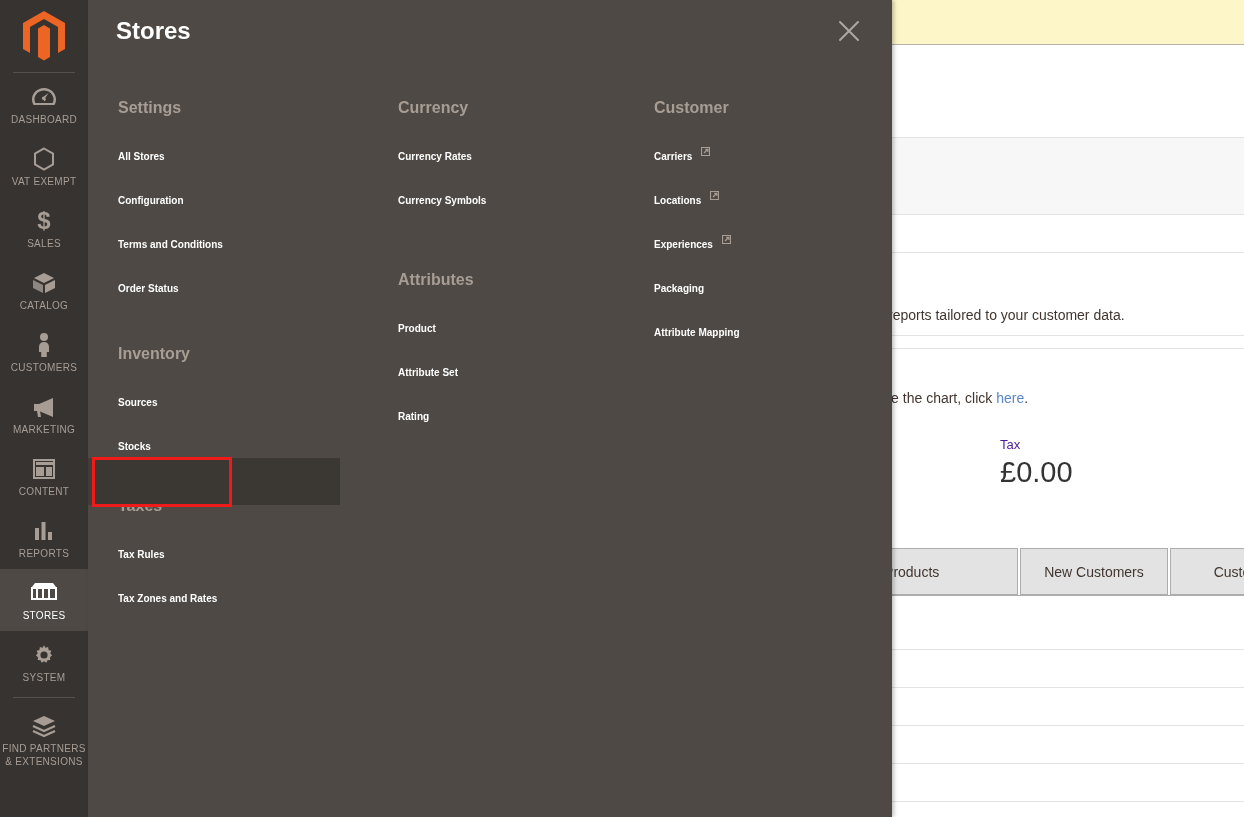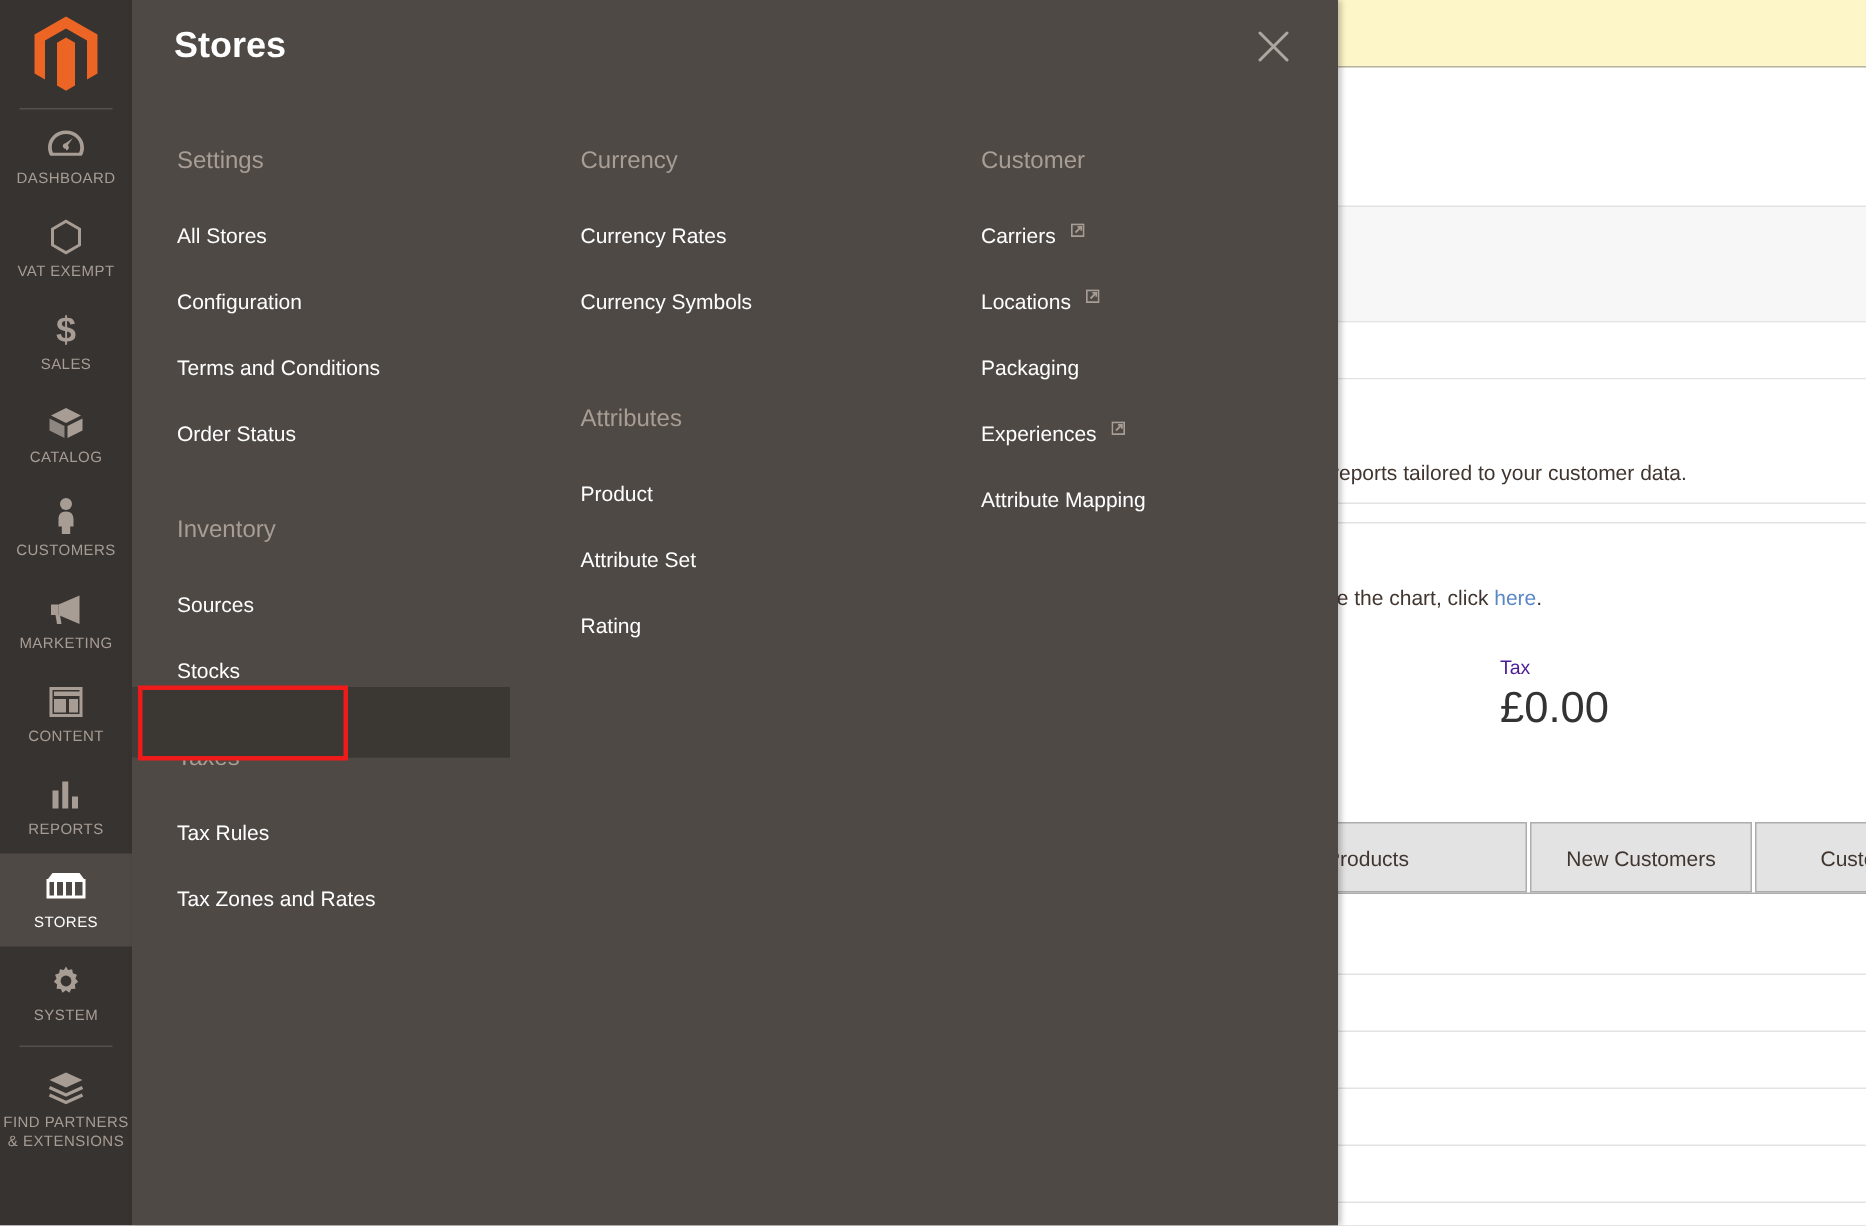--- a/index.html
+++ b/index.html
@@ -242,37 +242,37 @@
     height: 34px;
     cursor: pointer;
     opacity: .75;
   }
 
   .menu-col {
     position: absolute;
     top: 95px;
   }
   .col-1 { left: 28px;  width: 250px; }
-  .col-2 { left: 297px; width: 250px; }
+  .col-2 { left: 308px; width: 250px; }
   .col-3 { left: 564px; width: 230px; }
 
-  .group { margin-bottom: 10px; }
+  .group { margin-bottom: 10px; font-weight: bold; }
 
   .group-title {
     font-size: 16px;
     color: #a79d95;
     line-height: 26px;
     padding: 0 0 0 2px;
     margin-bottom: 14px;
   }
 
   .menu-link {
     display: block;
     position: relative;
-    font-size: 14px;
+    font-size: 10px;
     color: #ffffff;
     line-height: 20px;
     padding: 12px 0 12px 2px;
     text-decoration: none;
     cursor: pointer;
     white-space: nowrap;
   }
   .menu-link .ext-icon {
     display: inline-block;
     margin-left: 6px;
@@ -550,33 +550,33 @@
           <span>Locations</span>
           <span class="ext-icon">
             <svg width="9" height="9" viewBox="0 0 9 9">
                 <path d="M0.5 0.5h8v8h-8z" fill="none" stroke="#a79d95" stroke-width="1.2"></path>
                 <path d="M3 6 6.5 2.5" stroke="#a79d95" stroke-width="1.2"></path>
                 <path d="M4.3 2.3h2.6v2.6" fill="none" stroke="#a79d95" stroke-width="1.2"></path>
               </svg>
           </span>
         </a>
 
-        <a class="menu-link" href="#">Packaging</a>
-
         <a class="menu-link" href="#">
           <span>Experiences</span>
           <span class="ext-icon">
             <svg width="9" height="9" viewBox="0 0 9 9">
                 <path d="M0.5 0.5h8v8h-8z" fill="none" stroke="#a79d95" stroke-width="1.2"></path>
                 <path d="M3 6 6.5 2.5" stroke="#a79d95" stroke-width="1.2"></path>
                 <path d="M4.3 2.3h2.6v2.6" fill="none" stroke="#a79d95" stroke-width="1.2"></path>
               </svg>
           </span>
         </a>
 
+        <a class="menu-link" href="#">Packaging</a>
+
         <a class="menu-link" href="#">Attribute Mapping</a>
       </div>
     </div>
   </div>
 
   <div class="highlight-box"></div>
 
 </div>
 
 </body></html>

